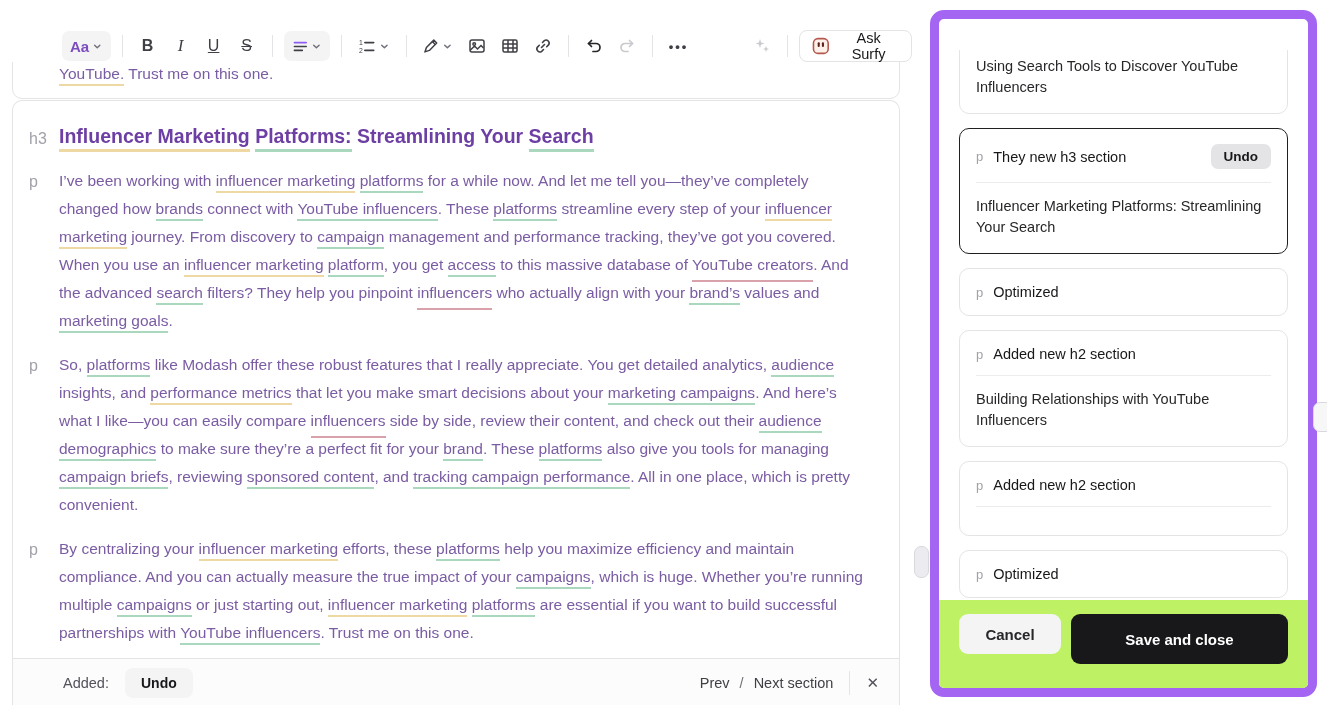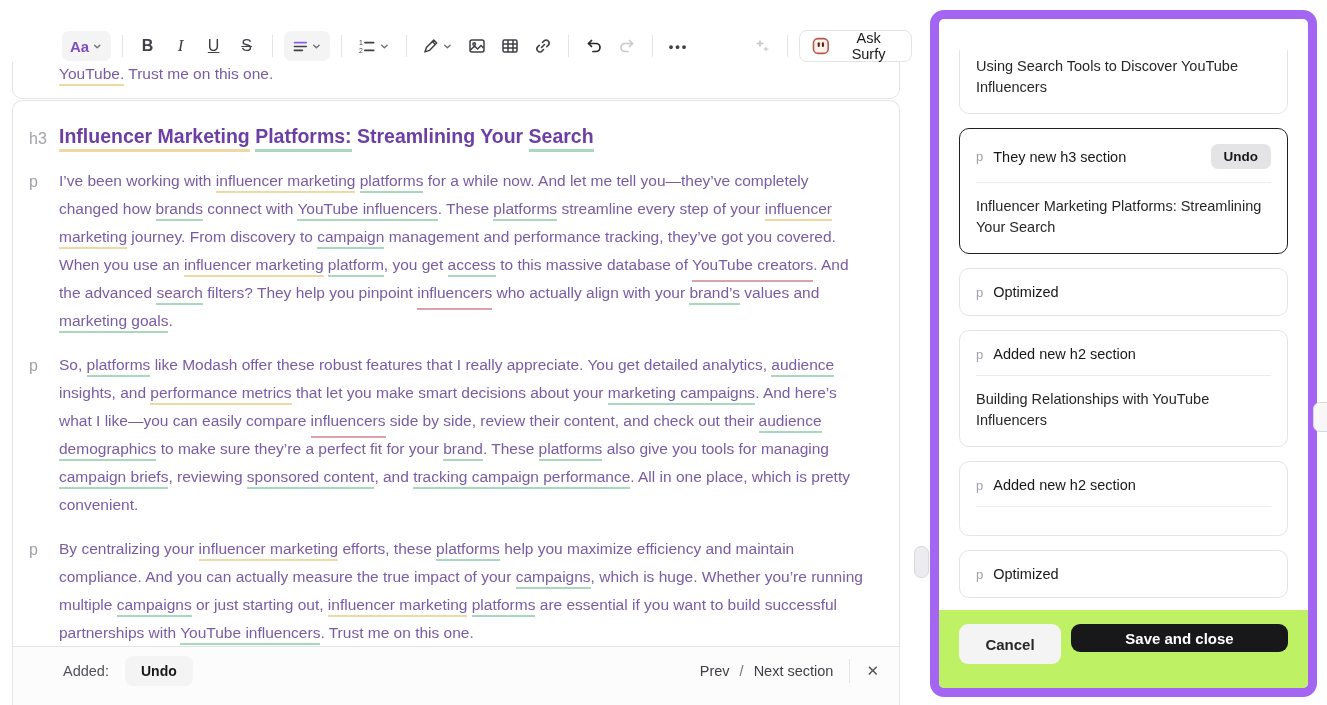--- a/index.html
+++ b/index.html
@@ -45,21 +45,21 @@
   .h3text{font-size:19.5px;font-weight:700;color:var(--heading-text,#6d3ea3);line-height:30px;max-width:810px;}
   .h3text span[class^="u-"]{border-bottom-width:3px;}
   .ptext{font-size:15.5px;color:var(--body-text,#7a5ca3);line-height:28px;max-width:806px;}
   .u-yellow{border-bottom:2.5px solid var(--underline-yellow,#eed9a4);padding-bottom:1.5px;}
   .u-teal{border-bottom:2.5px solid var(--underline-teal,#a9d8bf);padding-bottom:1.5px;}
   .u-pink{border-bottom:2.5px solid var(--underline-pink,#d9a2aa);padding-bottom:7px;}
 
   
   .added-bar{position:absolute;left:0;right:0;bottom:0;height:47px;background:#fcfcfc;
     border-top:1px solid var(--border-light,#e4e4e7);display:flex;align-items:center;
-    justify-content:space-between;padding:0 20px 12px 50px;}
+    justify-content:space-between;padding:0 20px 0 50px;}
   .added-left{display:flex;align-items:center;}
   .added-label{color:#52525b;font-size:14.5px;}
   .undo-pill{margin-left:16px;background:#f4f4f5;border:none;border-radius:8px;padding:7px 16px;
     font-weight:700;font-size:14px;color:var(--ink,#18181b);font-family:"Liberation Sans",sans-serif;cursor:pointer;}
   .added-right{display:flex;align-items:center;gap:10px;color:#3f3f46;font-size:14.5px;}
   .prevnext{cursor:pointer;}
   .slash{color:#71717a;}
   .vdiv{width:1px;height:24px;background:var(--border-light,#e4e4e7);margin:0 6px;}
   .close-x{font-size:15px;color:#52525b;cursor:pointer;}
 
@@ -73,21 +73,21 @@
   .chead{display:flex;align-items:center;gap:10px;}
   .cmarker{color:var(--marker-gray,#a1a1aa);font-size:13px;}
   .clabel{color:var(--ink,#18181b);font-size:14.5px;flex:1;}
   .undo-chip{background:#e4e4e7;border:none;border-radius:7px;padding:5px 13px;font-weight:700;
     font-size:13.5px;color:var(--ink,#18181b);font-family:"Liberation Sans",sans-serif;cursor:pointer;}
   .cdivider{height:1px;background:#ececef;margin:13px 0;}
   .cbody{color:#27272a;font-size:14.5px;line-height:21px;}
   .panel-footer{position:absolute;left:0;right:0;bottom:0;padding:14px 20px 24px;display:flex;gap:10px;background:#bef264;}
   .btn-cancel{flex:0 0 102px;height:40px;background:#f4f4f5;border:none;border-radius:9px;
     font-size:15px;font-weight:600;color:#27272a;font-family:"Liberation Sans",sans-serif;cursor:pointer;}
-  .btn-save{flex:1;height:28px;background:var(--save-bg,#18181b);border:none;border-radius:9px;
+  .btn-save{flex:1;height:50px;background:var(--save-bg,#18181b);border:none;border-radius:9px;
     font-size:15px;font-weight:700;color:#fff;font-family:"Liberation Sans",sans-serif;cursor:pointer;}
 
   
   .panel-handle{position:absolute;left:914px;top:546px;width:13px;height:30px;background:#ececf0;
     border:1px solid #d8d8de;border-radius:7px;z-index:4;}
   .edge-notch{position:absolute;left:1313px;top:402px;width:18px;height:28px;background:#f7f7f8;
     border:1px solid #d8d8de;border-radius:7px;z-index:7;}
 </style>
 </head>
 <body>

